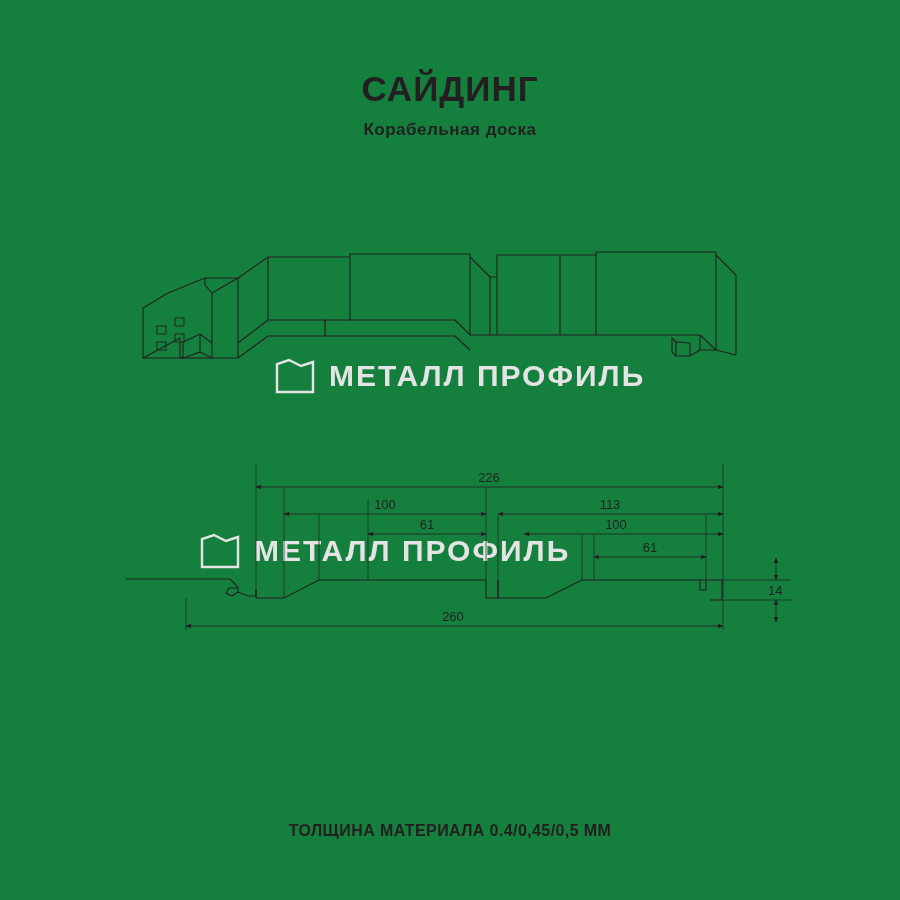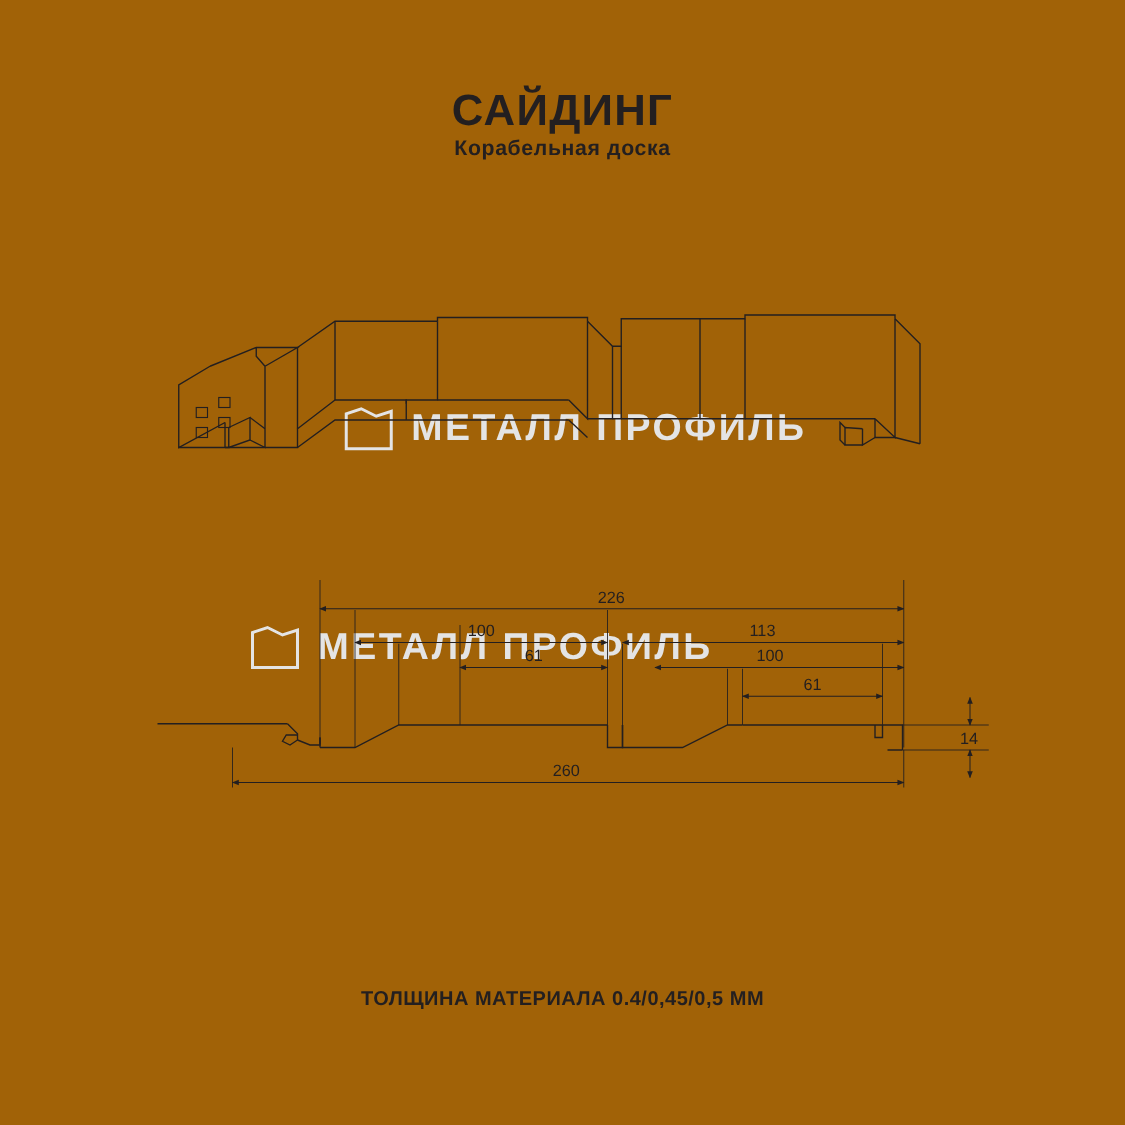--- a/index.html
+++ b/index.html
@@ -8,58 +8,59 @@
     background: #ffffff;
   }
   body {
     font-family: "Liberation Sans", sans-serif;
     color: #231f20;
   }
   #page {
     position: relative;
     width: 900px;
     height: 900px;
-    background: #a16207;
+    background: #15803d;
     overflow: hidden;
   }
 
   
   .header {
     position: absolute;
     left: 0;
     top: 70px;
     width: 900px;
     text-align: center;
   }
   .title-main {
     font-size: 35px;
     font-weight: bold;
     letter-spacing: 1px;
     line-height: 1.1;
     color: #231f20;
   }
   .title-sub {
+    margin-top: 11px;
     font-size: 17px;
     font-weight: bold;
     letter-spacing: 0.5px;
     color: #231f20;
   }
   .title-code {
     margin-top: 11px;
     font-size: 14px;
     font-weight: bold;
     letter-spacing: 0.3px;
     color: #231f20;
   }
 
   
   .footer {
     position: absolute;
     left: 0;
-    top: 791px;
+    top: 822px;
     width: 900px;
     text-align: center;
     font-size: 16px;
     font-weight: bold;
     letter-spacing: 0.4px;
     color: #231f20;
   }
 
   
   .draw {
@@ -104,20 +105,21 @@
     fill: #231f20;
     text-anchor: start;
   }
 
   
   .wm {
     position: absolute;
     pointer-events: none;
     user-select: none;
     opacity: 1;
+    margin-top: 33px;
   }
   .wm-text {
     font-family: "Liberation Sans", sans-serif;
     font-weight: bold;
     font-size: 30px;
     letter-spacing: 2px;
     color: #e4e4e4;
     white-space: nowrap;
     line-height: 1;
   }

